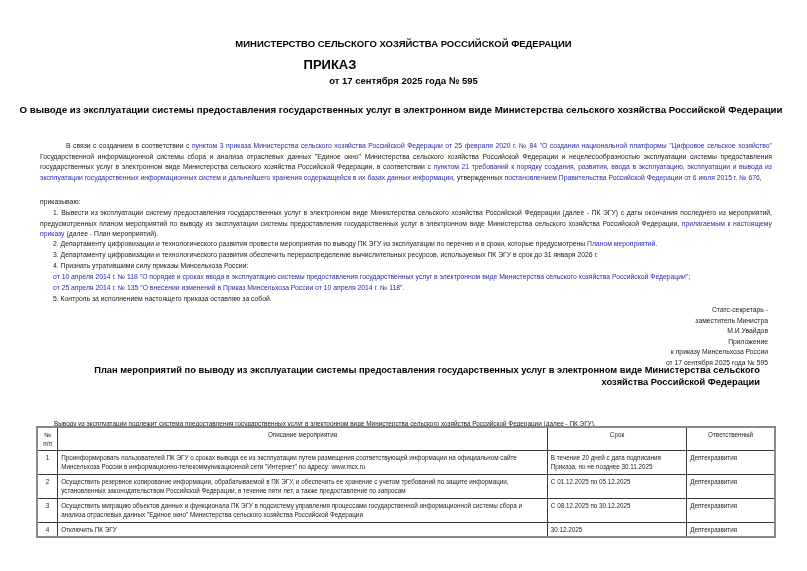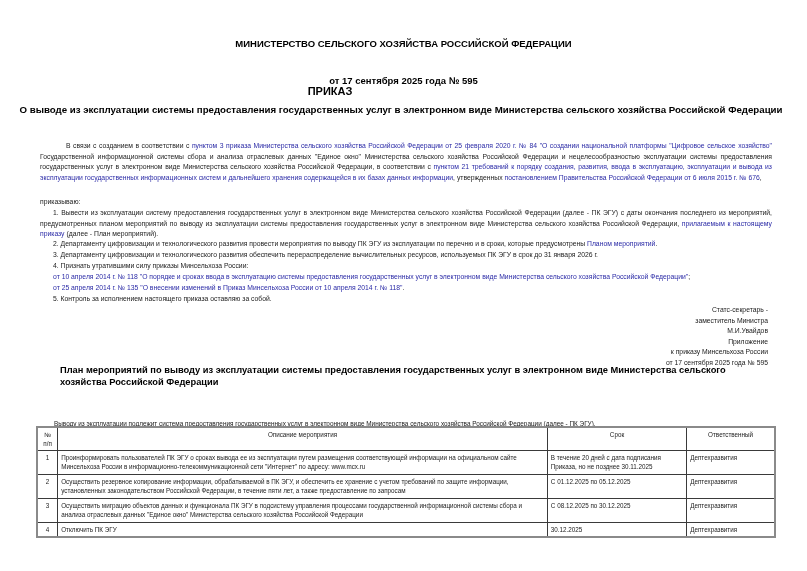--- a/index.html
+++ b/index.html
@@ -3,37 +3,37 @@
   <meta charset="utf-8">
   <style>
     html, body { margin: 0; padding: 0; background: #ffffff; }
     body {
       width: 807px; height: 571px; overflow: hidden; position: relative;
       font-family: "Liberation Sans", sans-serif; color: #111;
     }
     .page { position: absolute; left: 0; top: 0; width: 807px; height: 571px; }
     .center { text-align: center; font-weight: bold; color: #000; }
     .ministry { position: absolute; top: 38px; left: 0; width: 807px; font-size: 9.5px; letter-spacing: 0; }
-    .prikaz { position: absolute; top: 57px; left: 0; width: 660px; font-size: 11px; margin-top: 28px; }
+    .prikaz { position: absolute; top: 57px; left: 0; width: 660px; font-size: 13px; }
     .date { position: absolute; top: 75px; left: 0; width: 807px; font-size: 9.5px; }
     .doc-title { position: absolute; top: 104px; left: 0; width: 802px; font-size: 9.7px; }
 
     .body-text {
       position: absolute; left: 40px; width: 732px; font-size: 6.8px; line-height: 10.7px;
       color: #222; text-align: justify;
     }
     .p1 { top: 141px; }
     .p1 .indent { display: inline-block; width: 26px; }
     a.lnk { color: #2a2aa6; text-decoration: none; }
     .line { position: absolute; left: 40px; font-size: 6.8px; color: #222; white-space: nowrap; }
 
     .sign { position: absolute; right: 39px; width: 200px; text-align: right; font-size: 6.8px; line-height: 10.6px; color: #222; }
 
     .plan-title {
-      position: absolute; top: 364px; left: 60px; width: 700px; text-align: left;
+      position: absolute; top: 364px; left: 60px; width: 700px; text-align: right;
       font-weight: bold; font-size: 9.3px; line-height: 12px; color: #000;
     }
     .plan-intro { position: absolute; top: 420px; left: 54px; font-size: 6.4px; color: #222; white-space: nowrap; }
 
     table.plan {
       position: absolute; top: 426px; left: 36px; width: 740px;
       border-collapse: collapse; font-size: 6.3px; color: #222;
     }
     table.plan td, table.plan th {
       border: 1px solid #3a3a3a; padding: 2px 3px; vertical-align: top; font-weight: normal;

